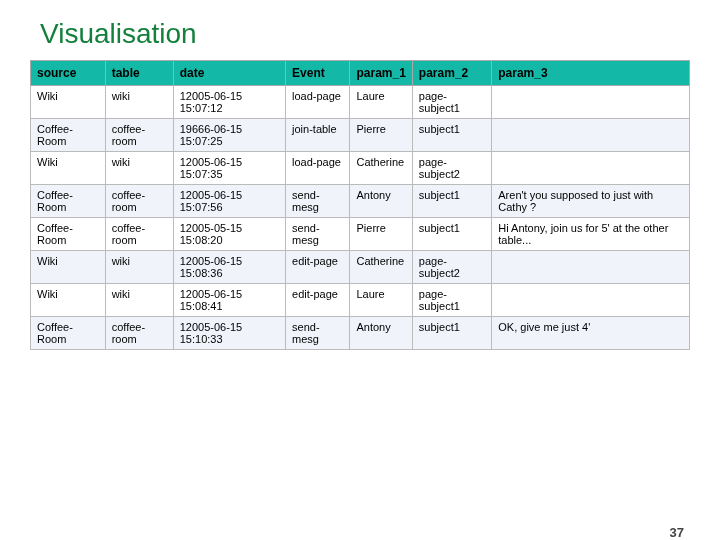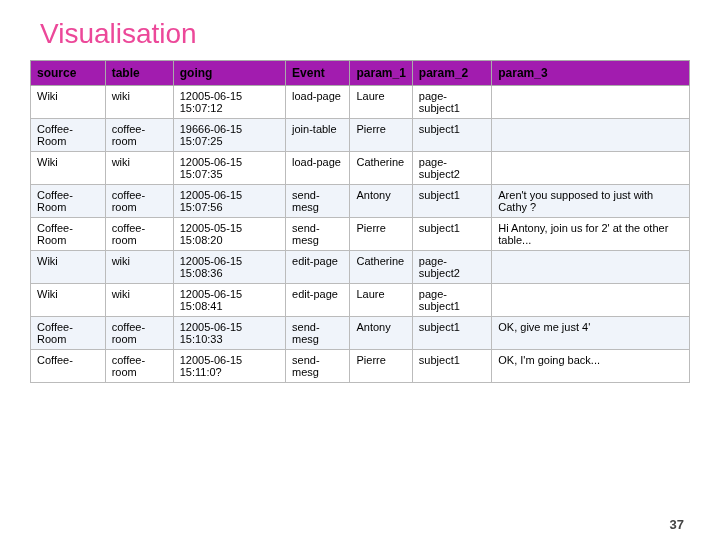--- a/index.html
+++ b/index.html
@@ -9,31 +9,31 @@
       font-size: 12px;
       color: #000;
       width: 720px;
       min-height: 540px;
       position: relative;
     }
     h1 {
       font-size: 28px;
       font-weight: normal;
       padding: 18px 30px 10px 40px;
-      color: #ec4899;
+      color: #15803d;
     }
     .table-wrapper {
       padding: 0 30px 10px 30px;
     }
     table {
       border-collapse: collapse;
       width: 100%;
     }
     thead tr {
-      background: #a21caf;
+      background: #14b8a6;
     }
     thead th {
       border: 1px solid #aaa;
       padding: 5px 6px;
       font-weight: bold;
       font-size: 12px;
       text-align: left;
     }
     tbody tr {
       background: #fff;
@@ -43,40 +43,40 @@
       background: #f0f4fa;
     }
     tbody td {
       border: 1px solid #bbb;
       padding: 4px 6px;
       font-size: 11px;
       vertical-align: top;
     }
     .page-num {
       position: absolute;
-      bottom: 8px;
+      bottom: 0;
       right: 36px;
       font-size: 13px;
       font-weight: bold;
       color: #444;
     }
   </style>
 </head>
 <body>
 
 <h1>Visualisation</h1>
 
 <div class="table-wrapper">
   <table>
     <thead>
       <tr>
 
       <th>source</th>
           <th>table</th>
-          <th>going</th>
+          <th>date</th>
           <th>Event</th>
           <th>param_1</th>
           <th>param_2</th>
           <th>param_3</th>
         </tr>
     </thead>
     <tbody>
 
     <tr>
           <td>Wiki</td>
@@ -114,21 +114,21 @@
           <td>subject1</td>
           <td>Aren't you supposed to just with Cathy ?</td>
         </tr>
         <tr>
           <td>Coffee-Room</td>
           <td>coffee-room</td>
           <td>12005-05-15 15:08:20</td>
           <td>send-mesg</td>
           <td>Pierre</td>
           <td>subject1</td>
-          <td>Hi Antony, join us for 2' at the other table...</td>
+          <td>Hi Antony, join us for 5' at the other table...</td>
         </tr>
         <tr>
           <td>Wiki</td>
           <td>wiki</td>
           <td>12005-06-15 15:08:36</td>
           <td>edit-page</td>
           <td>Catherine</td>
           <td>page-subject2</td>
           <td></td>
         </tr>
@@ -143,26 +143,17 @@
         </tr>
         <tr>
           <td>Coffee-Room</td>
           <td>coffee-room</td>
           <td>12005-06-15 15:10:33</td>
           <td>send-mesg</td>
           <td>Antony</td>
           <td>subject1</td>
           <td>OK, give me just 4'</td>
         </tr>
-        <tr>
-          <td>Coffee-</td>
-          <td>coffee-room</td>
-          <td>12005-06-15 15:11:0?</td>
-          <td>send-mesg</td>
-          <td>Pierre</td>
-          <td>subject1</td>
-          <td>OK, I'm going back...</td>
-        </tr>
       </tbody>
   </table>
 </div>
 
 <div class="page-num">37</div>
 
 </body></html>

